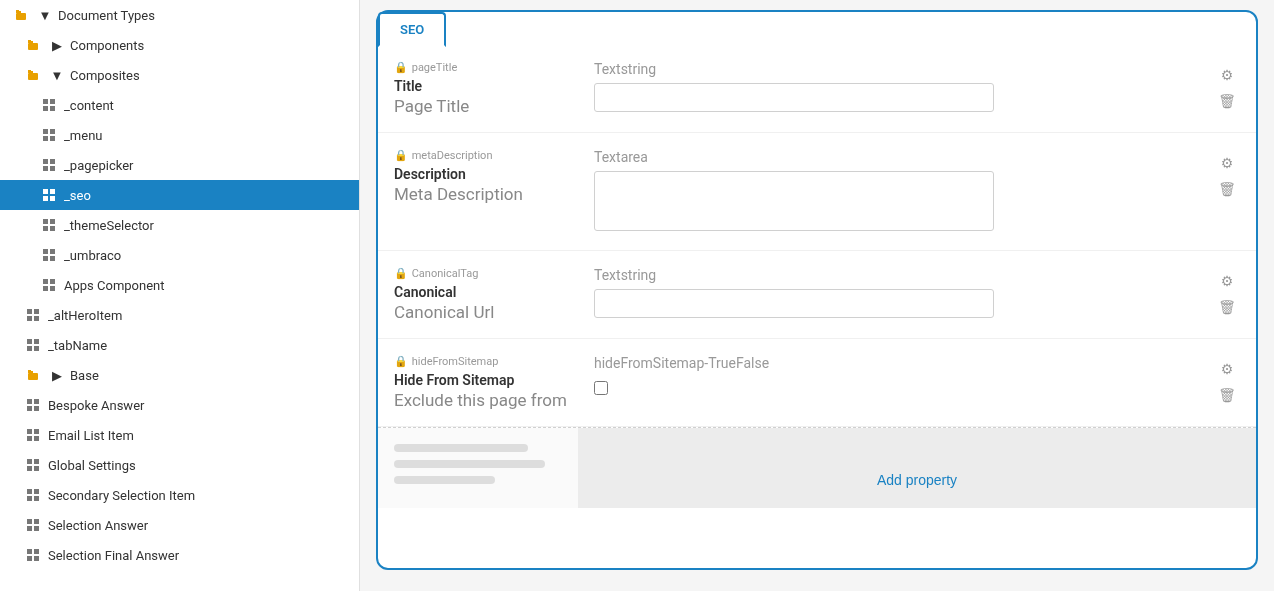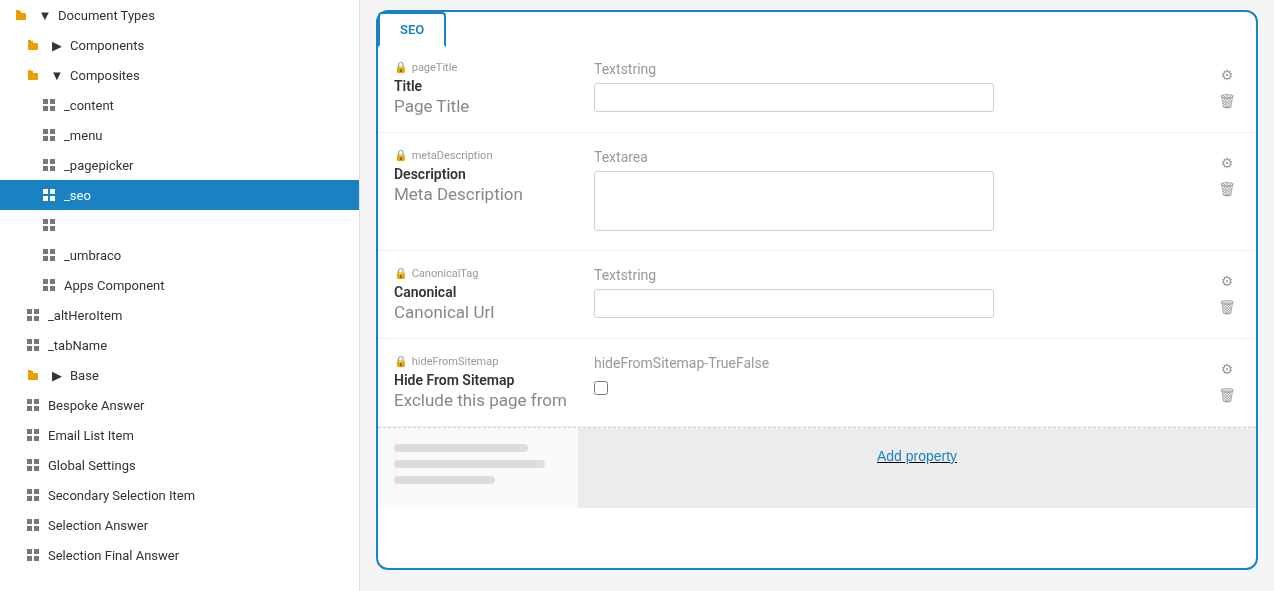--- a/index.html
+++ b/index.html
@@ -237,24 +237,23 @@
       margin-bottom: 8px;
     }
     .placeholder-line.short { width: 60%; }
     .placeholder-line.medium { width: 80%; }
     .placeholder-line.long { width: 90%; }
 
     .add-property-area {
       flex: 1;
       background: #ececec;
       display: flex;
-      align-items: flex-start;
+      align-items: flex-end;
       justify-content: center;
       padding: 20px;
-      text-decoration: underline;
     }
 
     .add-property-btn {
       background: none;
       border: none;
       color: #1a82c3;
       font-size: 14px;
       cursor: pointer;
       font-weight: 500;
     }
@@ -352,20 +351,21 @@
 
   <div class="sidebar-item indent-2">
     <span class="sidebar-icon">
       <span class="grid-icon">
           <span></span>
           <span></span>
           <span></span>
           <span></span>
         </span>
     </span>
+    <span class="sidebar-label">_themeSelector</span>
   </div>
 
   <div class="sidebar-item indent-2">
     <span class="sidebar-icon">
       <span class="grid-icon">
           <span></span>
           <span></span>
           <span></span>
           <span></span>
         </span>

